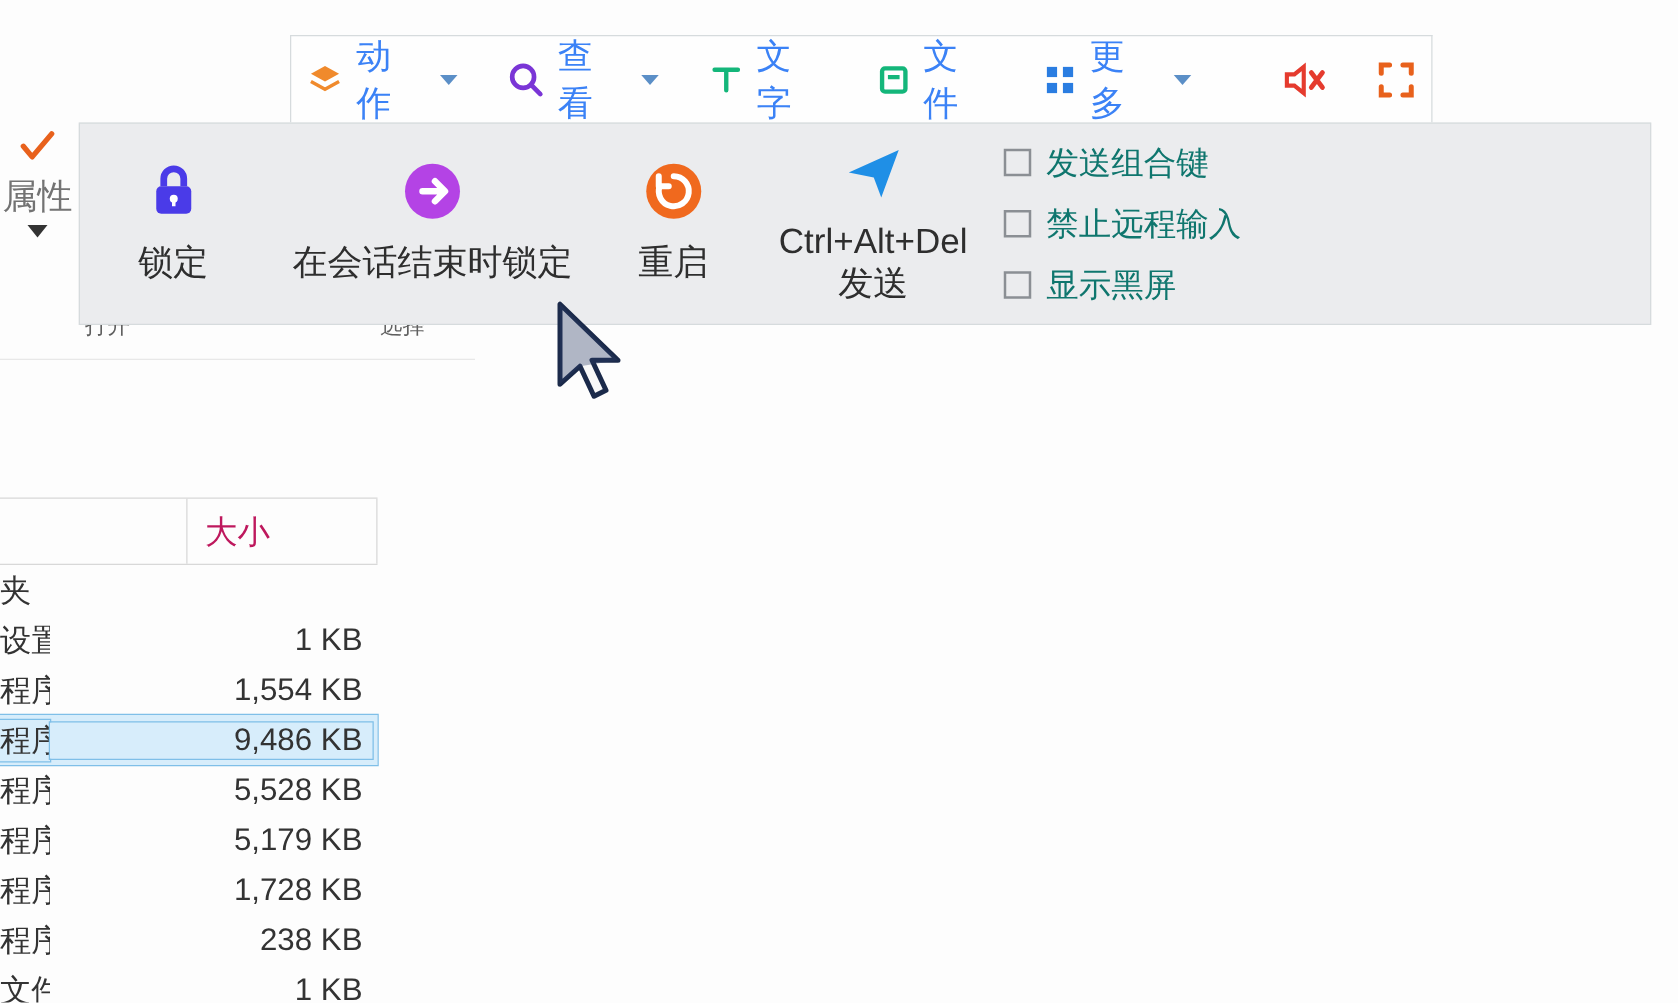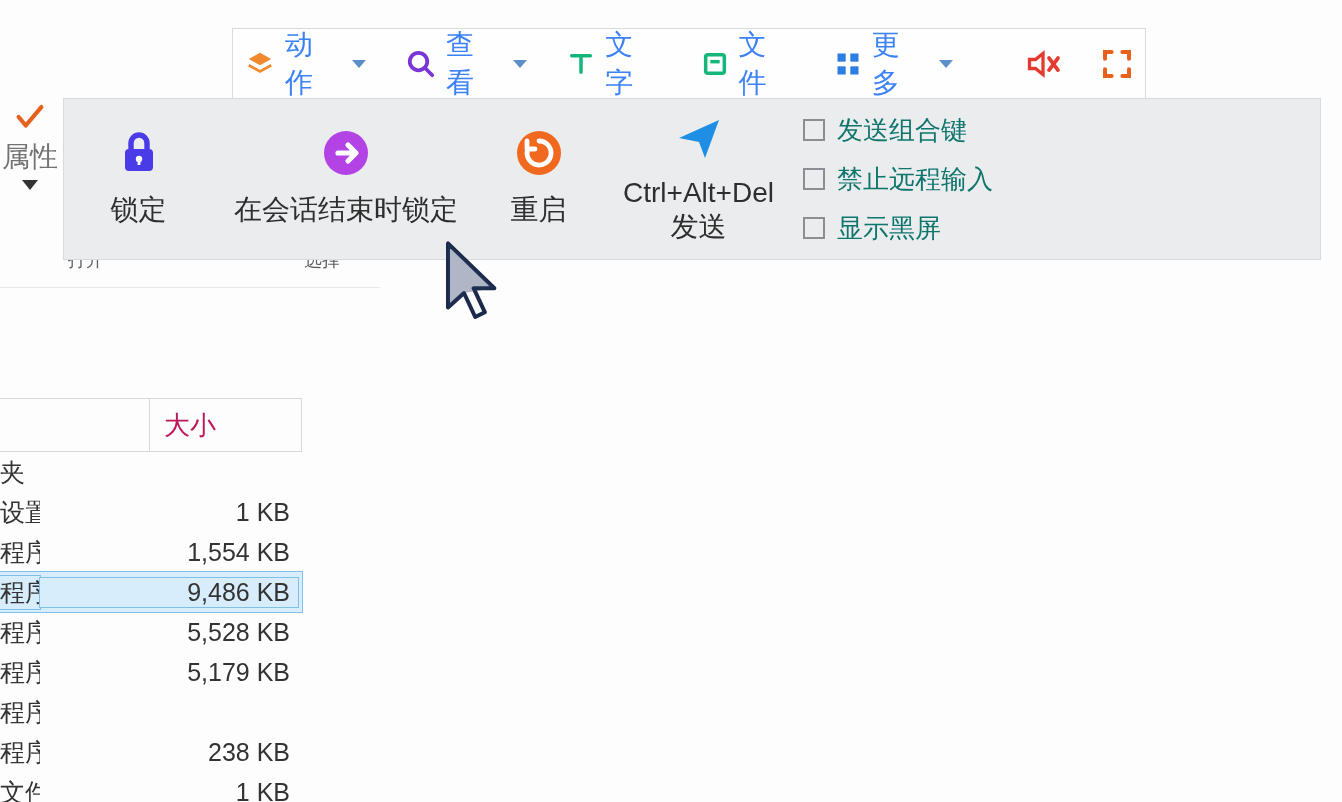--- a/index.html
+++ b/index.html
@@ -341,20 +341,21 @@
       <div class="row">
         <div class="c-type">程序</div>
         <div class="c-size">5,528 KB</div>
       </div>
       <div class="row">
         <div class="c-type">程序</div>
         <div class="c-size">5,179 KB</div>
       </div>
       <div class="row">
         <div class="c-type">程序</div>
+        <div class="c-size">1,728 KB</div>
       </div>
       <div class="row">
         <div class="c-type">程序</div>
         <div class="c-size">238 KB</div>
       </div>
       <div class="row">
         <div class="c-type">文件</div>
         <div class="c-size">1 KB</div>
       </div>
     </div>

